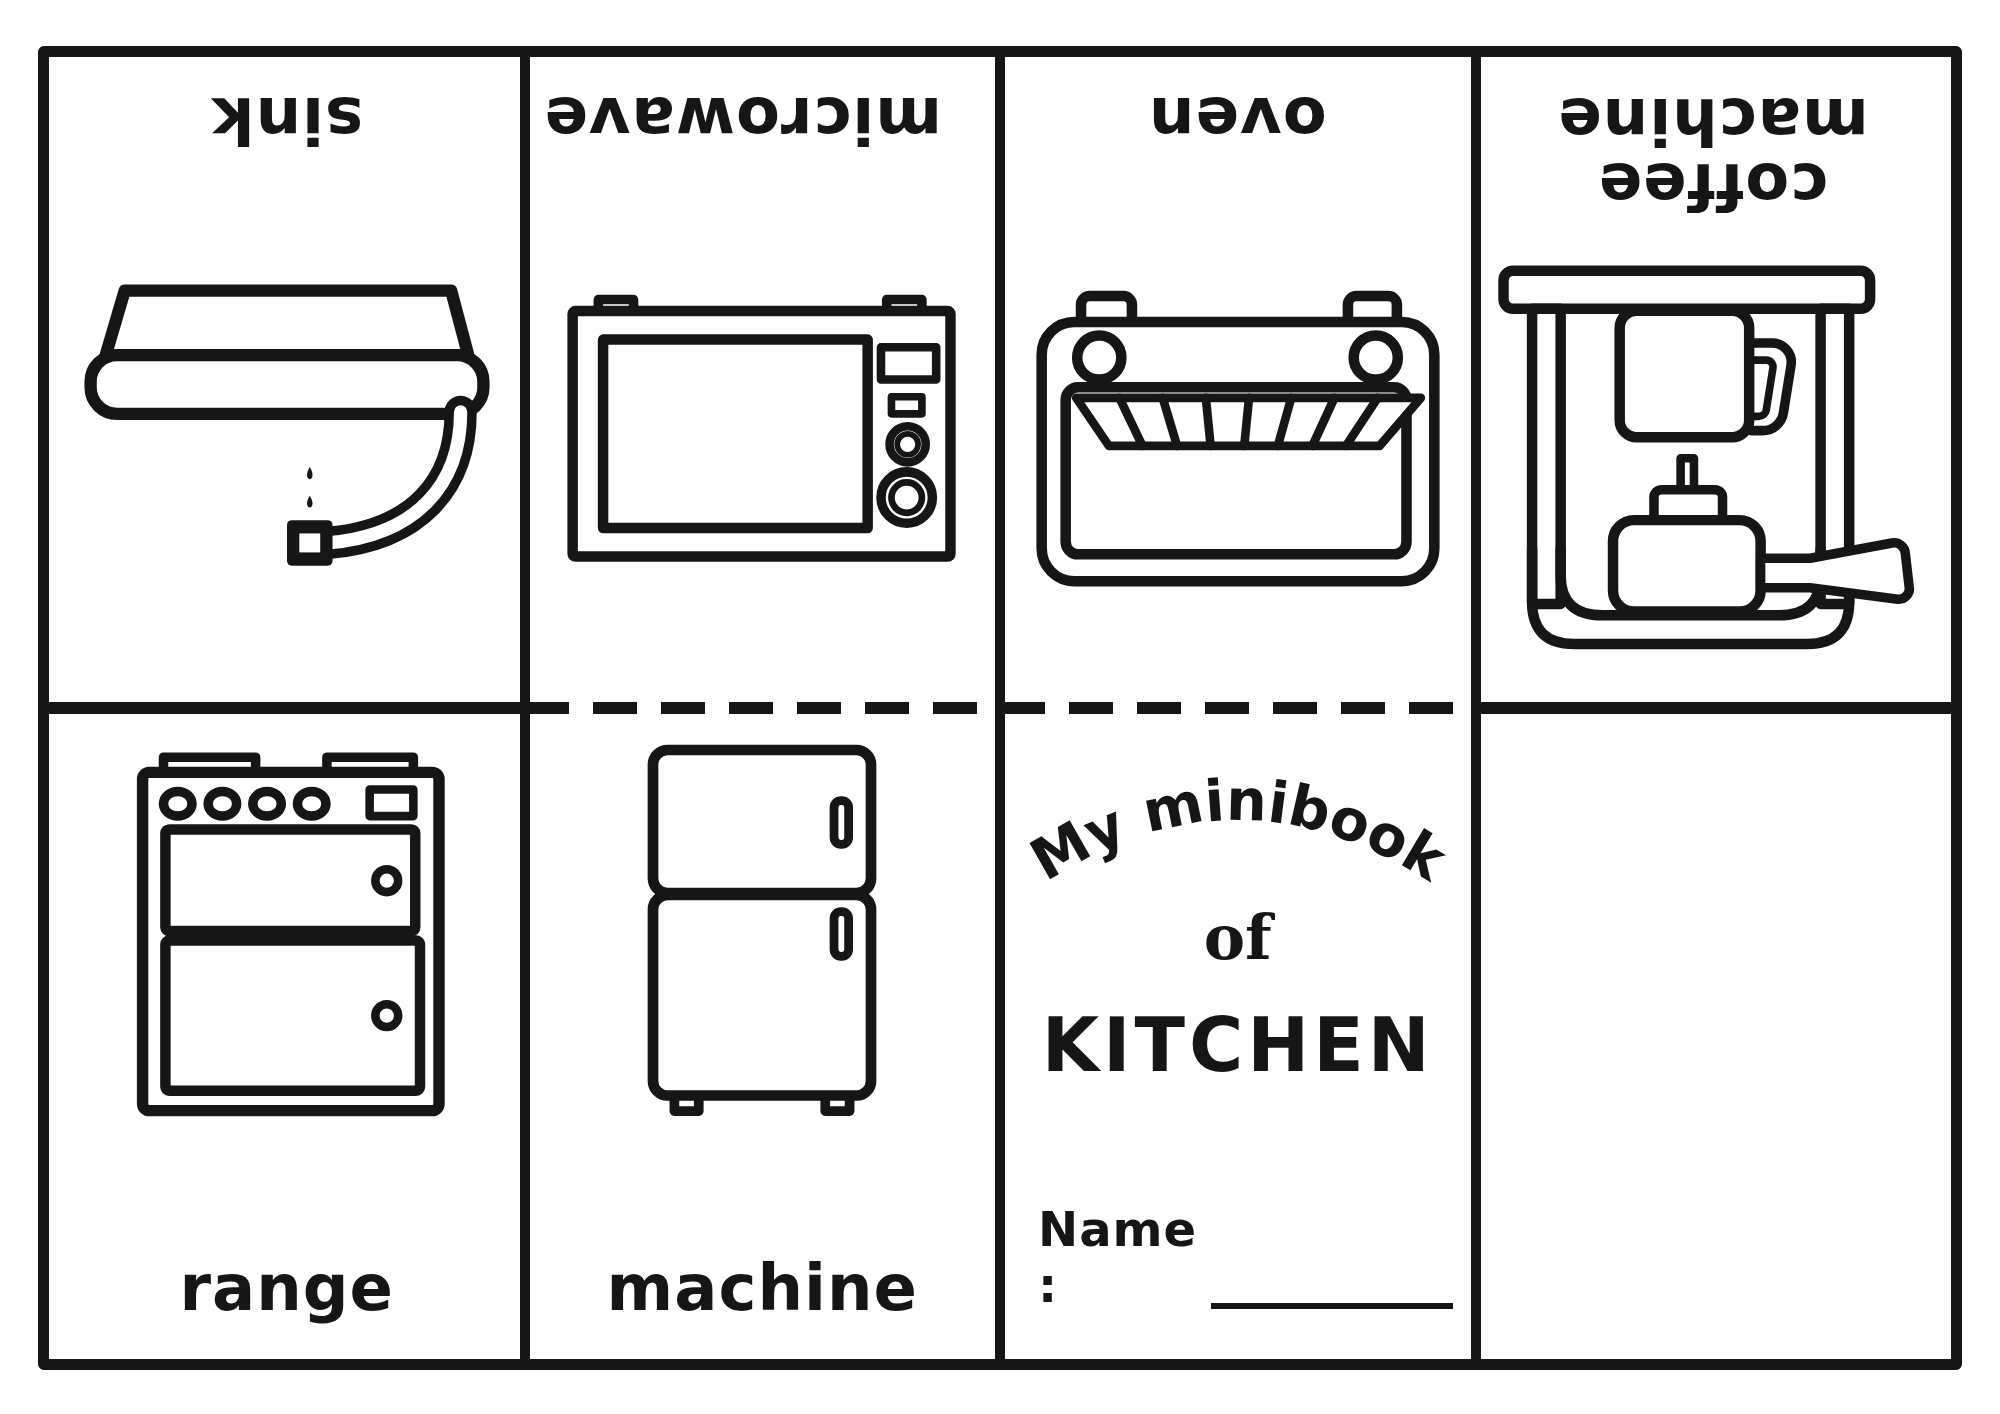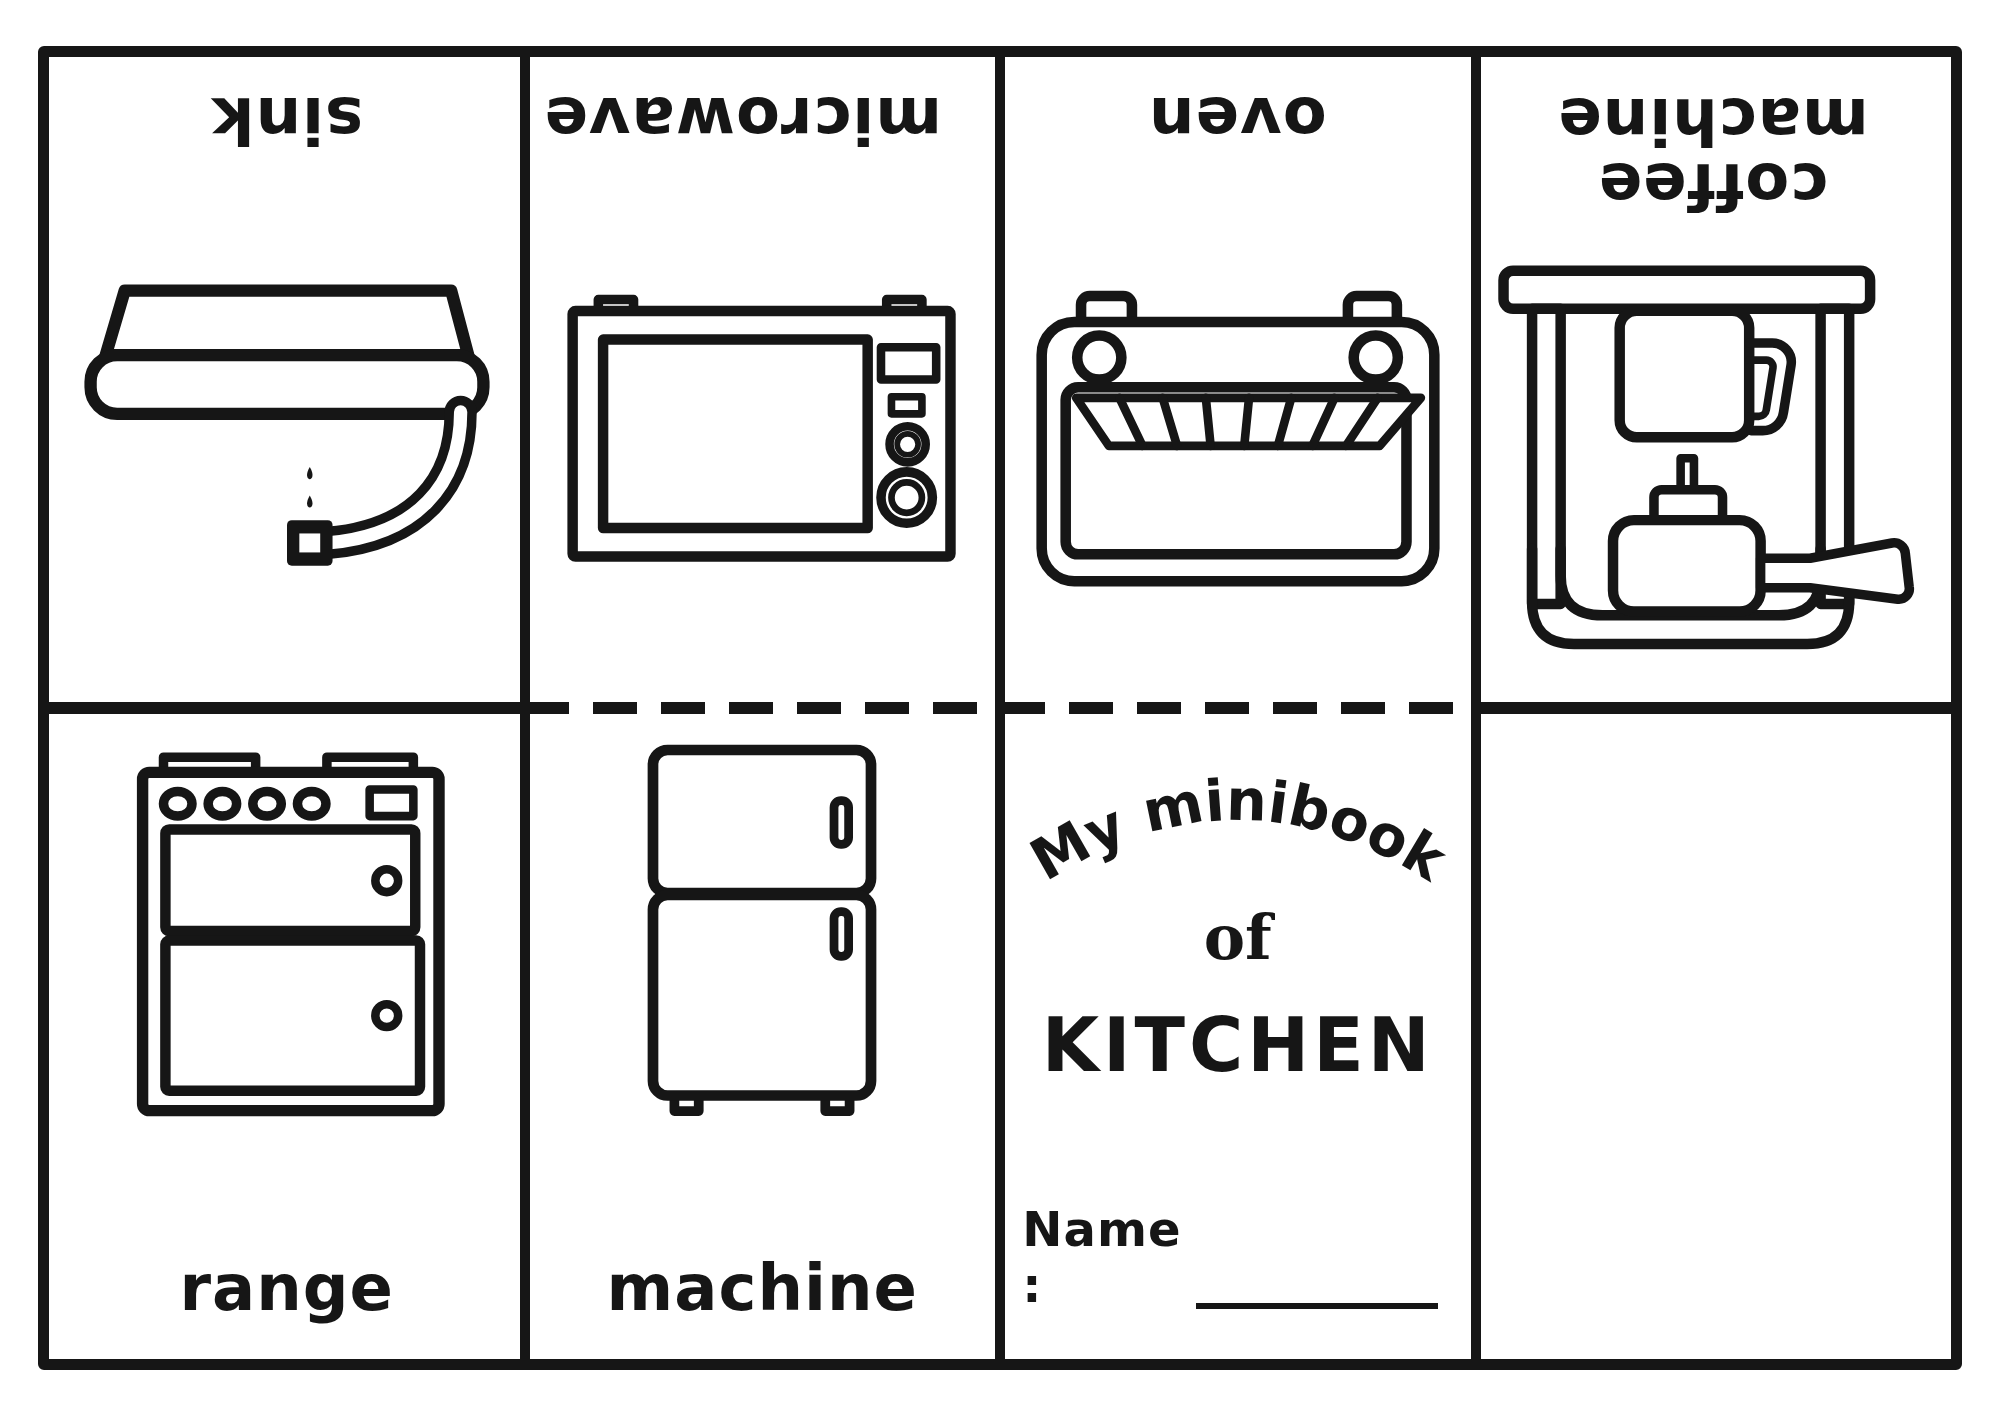--- a/index.html
+++ b/index.html
@@ -45,21 +45,21 @@
   .stroke{ fill:#ffffff; stroke:var(--ink); stroke-linejoin:round; stroke-linecap:round; }
   .nofill{ fill:none; stroke:var(--ink); stroke-linejoin:round; stroke-linecap:round; }
   .inkfill{ fill:var(--ink); stroke:none; }
 
   
   .cover{ padding:36px 38px 0 38px; align-items:center; }
   .arc-svg{ overflow:visible; }
   .arc-svg text{ font-family:"DejaVu Sans","Liberation Sans",sans-serif; font-weight:800; font-size:57px; fill:var(--ink); }
   .cover-of{ font-family:"DejaVu Serif","Liberation Serif",serif; font-weight:700; font-size:62px; margin-top:-6px; }
   .cover-main{ font-size:74px; font-weight:700; letter-spacing:4px; margin-top:28px; }
-  .name-row{ margin-top:auto; margin-bottom:46px; width:100%; display:flex; align-items:flex-end; justify-content:flex-end; }
+  .name-row{ margin-top:auto; margin-bottom:46px; width:100%; display:flex; align-items:flex-end; justify-content:space-between; }
   .name-label{ font-size:48px; font-weight:800; letter-spacing:1px; }
   .name-line{ flex:0 0 auto; width:242px; border-bottom:6px solid var(--ink); margin-left:14px; margin-bottom:4px; height:34px; }
 </style>
 </head>
 <body>
 
 <div class="sheet">
   <div class="frame">
     <div class="grid">
 

